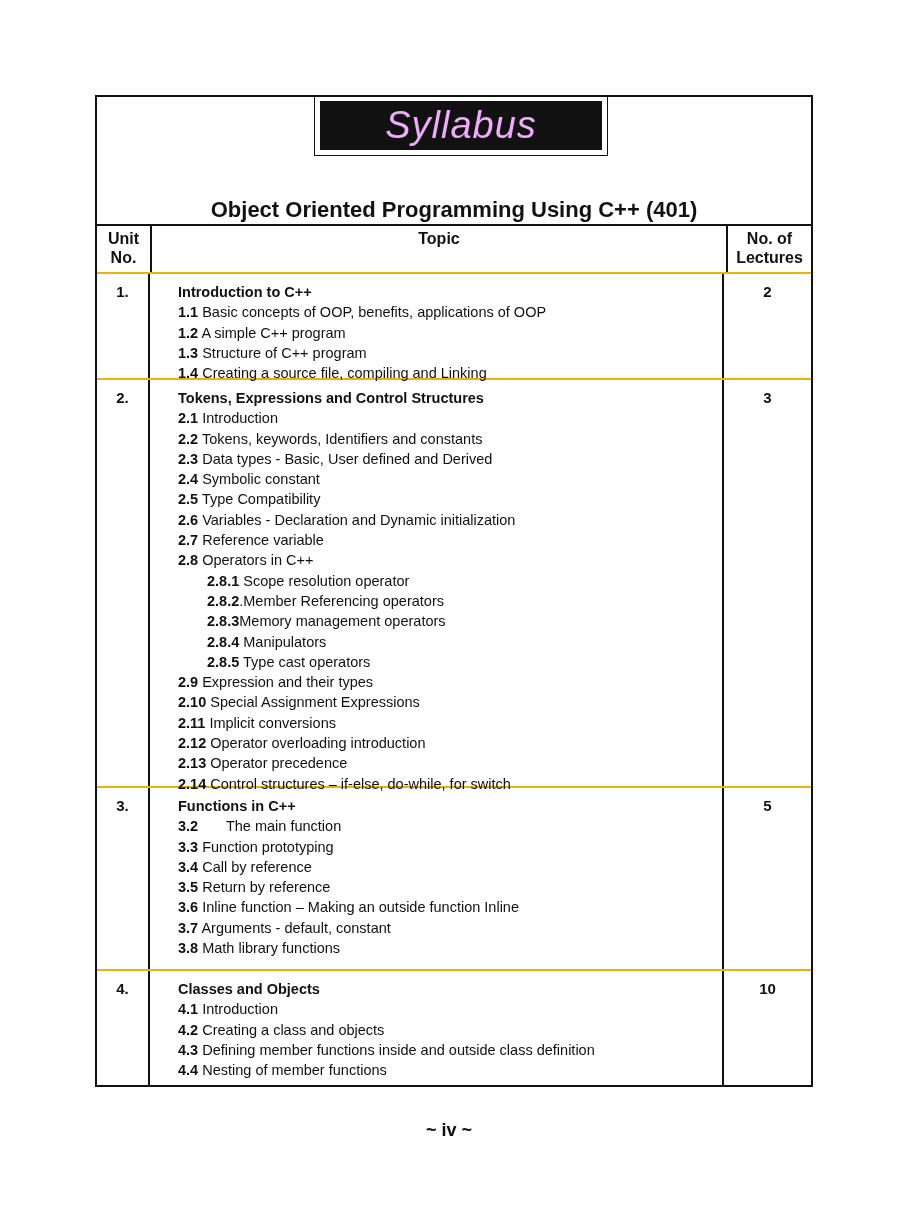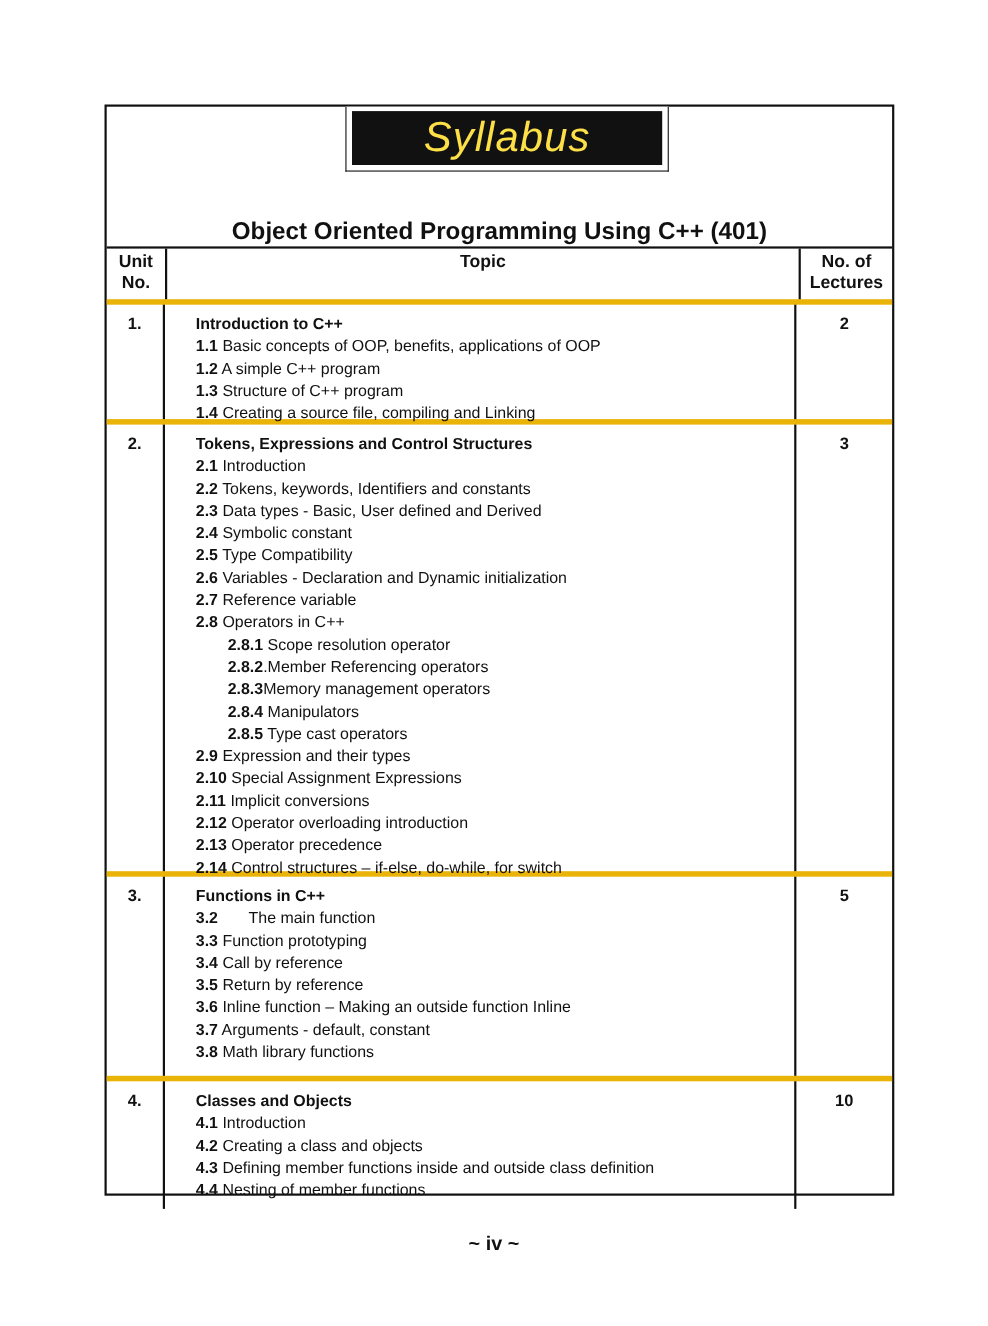--- a/index.html
+++ b/index.html
@@ -10,36 +10,36 @@
     border: 2px solid #111; box-sizing: content-box;
   }
 
   .banner-outer {
     position: absolute; left: 217px; top: 0px; width: 294px; height: 59px;
     border: 1px solid #111; border-top: none; box-sizing: border-box;
     background: #fff;
   }
   .banner-inner {
     position: absolute; left: 5px; top: 4px; right: 5px; bottom: 5px;
-    background: #111; color: #fde047;
+    background: #111; color: #f0abfc;
     display: flex; align-items: center; justify-content: center;
     font-size: 38px; font-style: italic; letter-spacing: 1px;
   }
 
   .subtitle {
     position: absolute; left: 0; right: 0; text-align: center; font-weight: bold;
   }
   .sub1 { top: 64px; font-size: 21px; }
   .sub2 { top: 100px; font-size: 22px; }
 
   .table {
     position: absolute; left: 0; top: 127px; width: 714px;
     border-top: 2px solid #111;
   }
-  .row { display: flex; border-bottom: 5px solid #eab308; }
+  .row { display: flex; border-bottom: 2px solid #eab308; }
   .row:last-child { border-bottom: none; }
   .c-unit { width: 53px; border-right: 2px solid #111; text-align: center; font-weight: bold; font-size: 15px; }
   .c-topic { width: 574px; border-right: 2px solid #111; }
   .c-lect { flex: 1; text-align: center; font-weight: bold; font-size: 15px; }
 
   .hdr .c-unit, .hdr .c-topic, .hdr .c-lect {
     font-weight: bold; font-size: 16px; line-height: 19px; padding-top: 3px; height: 43px; box-sizing: content-box;
   }
   .hdr .c-topic { text-align: center; }
 

